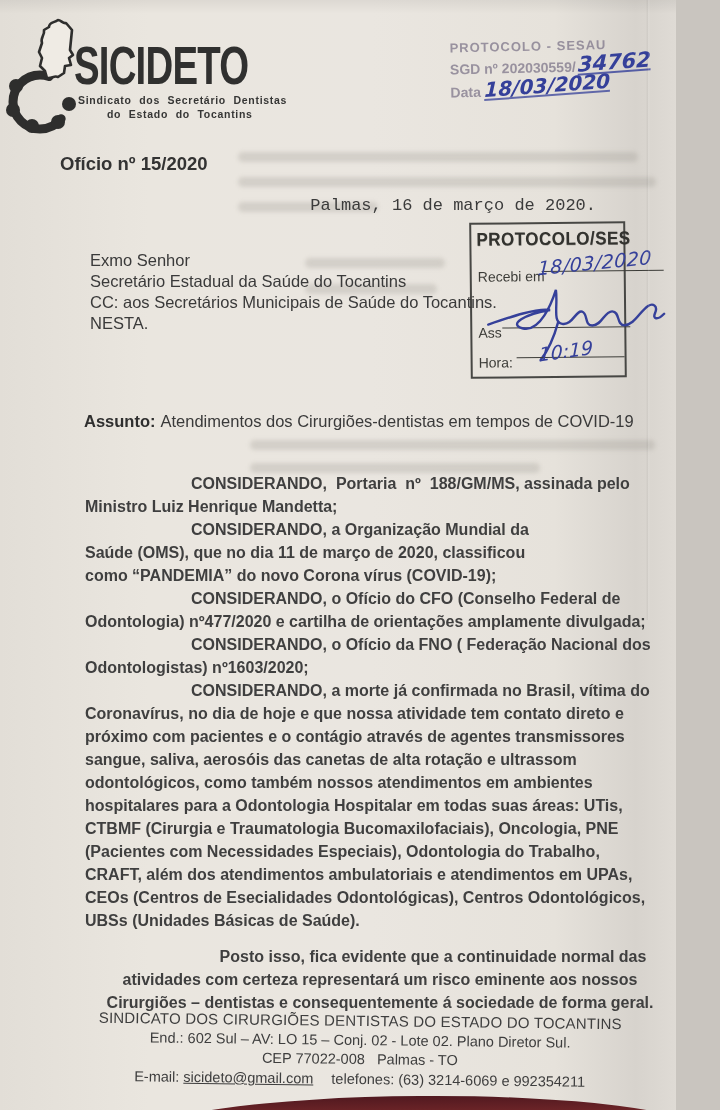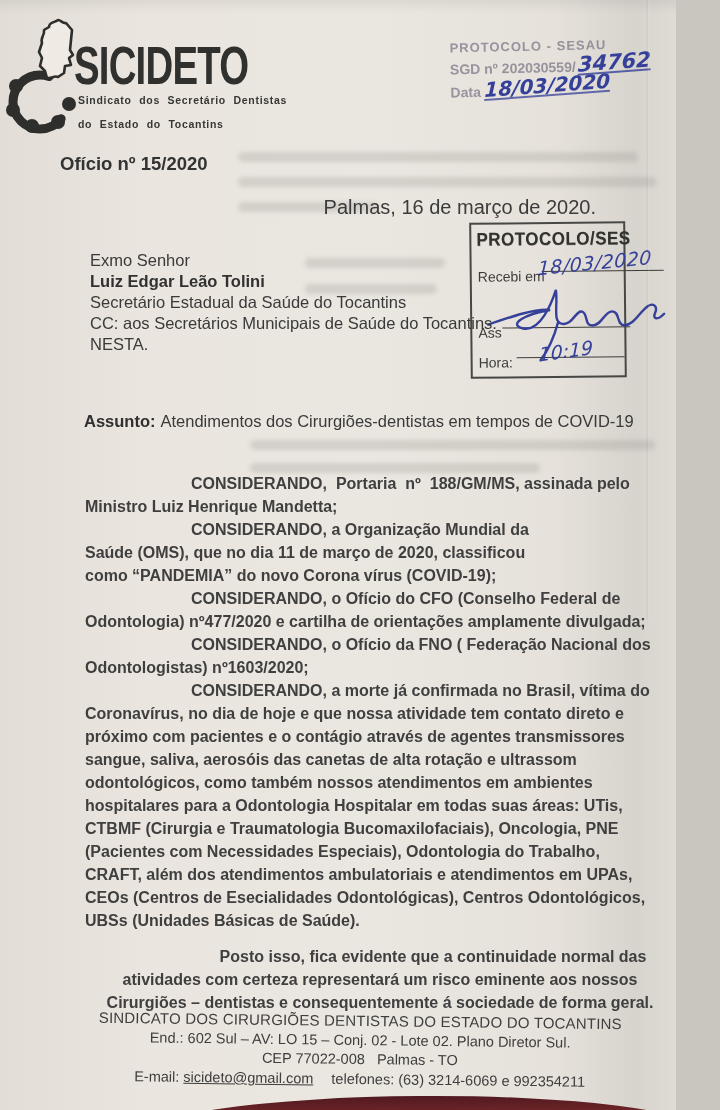--- a/index.html
+++ b/index.html
@@ -26,34 +26,34 @@
   
   .logo-icon{position:absolute;left:6px;top:14px;}
   .logo-title{
     position:absolute;left:74px;top:36px;
     font-size:48px;font-weight:bold;color:#30302f;letter-spacing:-1px;
     transform:scaleX(0.8) scaleY(1.1);transform-origin:left top;white-space:nowrap;
   }
   .logo-sub{position:absolute;left:78px;font-size:10.5px;font-weight:bold;color:#363635;
     letter-spacing:0.7px;word-spacing:4px;white-space:nowrap;}
   .logo-sub1{top:94px;}
-  .logo-sub2{top:118px;}
+  .logo-sub2{top:108px;margin-left:29px;}
   
   .stamp-top{position:absolute;left:450px;top:38px;width:230px;color:rgba(122,114,134,0.72);
     transform:rotate(-1.2deg);}
   .stamp-top .l1{font-size:13px;font-weight:bold;letter-spacing:1px;white-space:nowrap;}
   .stamp-top .l2,.stamp-top .l3{font-size:14px;font-weight:bold;margin-top:3px;white-space:nowrap;}
   .hand{color:#35409a;font-style:italic;font-family:"DejaVu Sans",sans-serif;}
   .hw-34762{display:inline-block;font-size:21px;transform:rotate(-3deg) skewX(-6deg);
     border-bottom:2px solid rgba(53,64,154,0.8);line-height:18px;margin-left:2px;position:relative;top:-2px;}
   .hw-data{display:inline-block;font-size:20px;transform:rotate(-3deg) skewX(-6deg);
     border-bottom:2px solid rgba(53,64,154,0.75);line-height:18px;margin-left:4px;position:relative;top:-3px;}
   
   .oficio{position:absolute;left:60px;top:153px;font-size:18.5px;font-weight:bold;color:#333;}
-  .dateline{position:absolute;right:80px;top:196px;font-size:20px;color:#3b3b3b;}
+  .dateline{position:absolute;right:80px;top:196px;font-size:17px;color:#3b3b3b;font-family:Liberation Mono, monospace;}
   
   .stamp-box{position:absolute;left:470px;top:222px;width:152px;height:152px;
     border:2px solid #474744;transform:rotate(-0.6deg);}
   .stamp-box .title{position:absolute;left:5px;top:4px;font-size:18.5px;font-weight:bold;color:#33332f;
     letter-spacing:0.5px;transform:scaleX(0.92);transform-origin:left top;white-space:nowrap;
     text-shadow:0.4px 0.4px 0 rgba(51,51,47,0.4);}
   .stamp-box .lbl{position:absolute;font-size:14px;color:#3c3c38;}
   .recebi-lbl{left:6px;top:44px;}
   .ass-lbl{left:6px;top:100px;}
   .hora-lbl{left:6px;top:130px;}
@@ -142,21 +142,20 @@
       <path d="M4,48 C28,40 52,32 66,34 C40,38 24,48 38,52 C56,57 68,26 72,14 C74,30 68,46 78,48 C88,50 92,34 98,36 C104,38 100,50 108,50 C118,50 120,36 128,36 C136,36 132,50 140,50 C150,50 156,36 164,31 C169,28 174,31 171,38 C168,44 173,46 180,39" fill="none" stroke="#35409a" stroke-width="2.4" stroke-linecap="round"></path>
       <path d="M74,46 C70,60 64,74 56,84" fill="none" stroke="#35409a" stroke-width="2.4" stroke-linecap="round"></path>
     </svg>
     <div class="lbl hora-lbl">Hora:</div>
     <div class="u-line u-hora"></div>
     <div class="hand hw-hora">10:19</div>
   </div>
 
   <div class="addressee">
     <div>Exmo Senhor</div>
-    <div class="bold">Luiz Edgar Leão Tolini</div>
     <div>Secretário Estadual da Saúde do Tocantins</div>
     <div>CC: aos Secretários Municipais de Saúde do Tocantins.</div>
     <div>NESTA.</div>
   </div>
 
   <div class="subject">
     <b>Assunto:</b><span>Atendimentos dos Cirurgiões-dentistas em tempos de COVID-19</span>
   </div>
 
   <div class="body-text">

